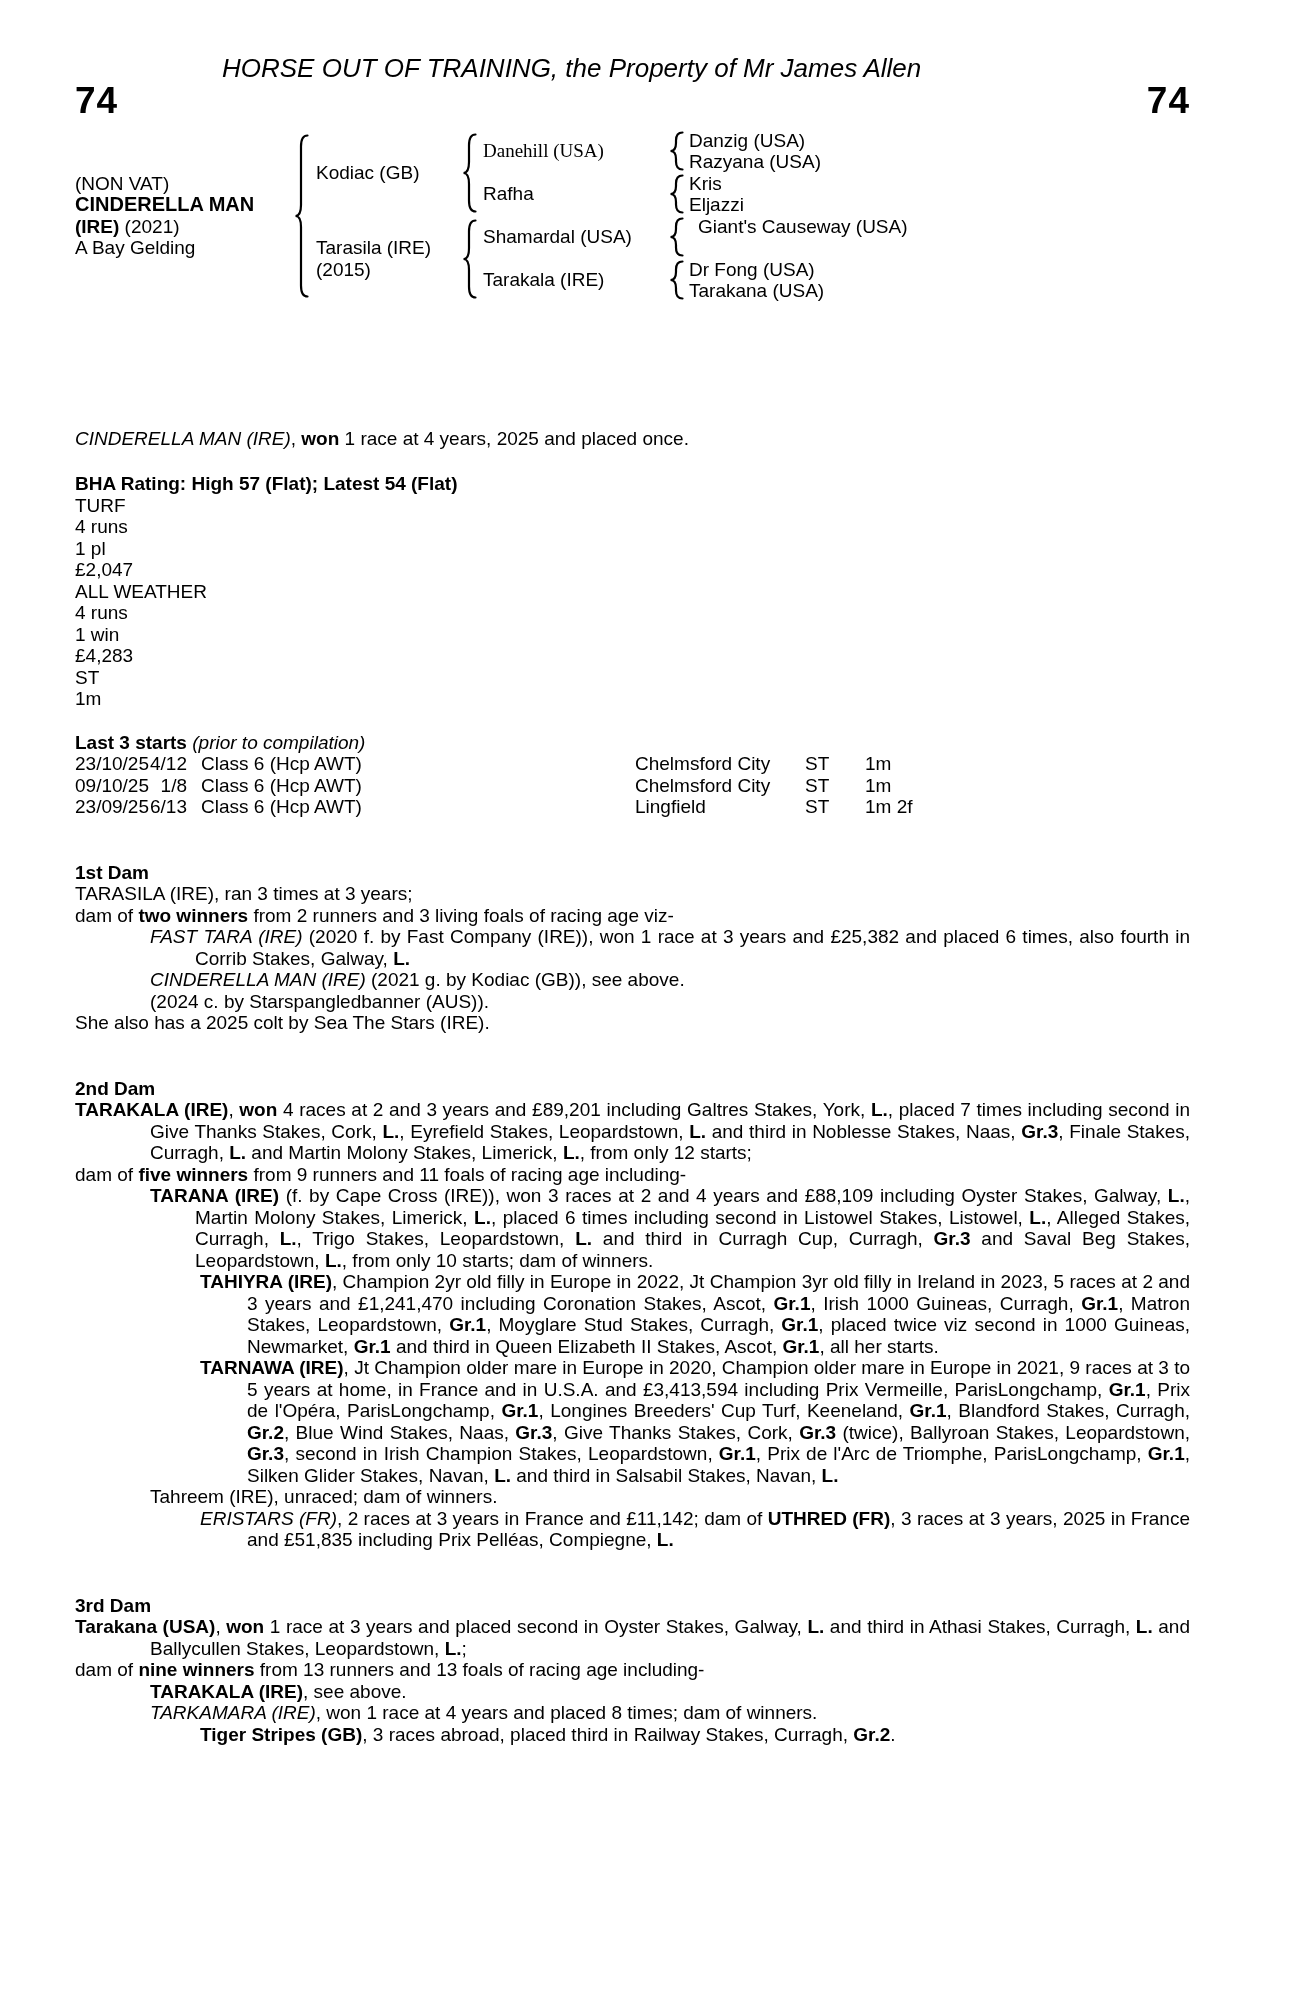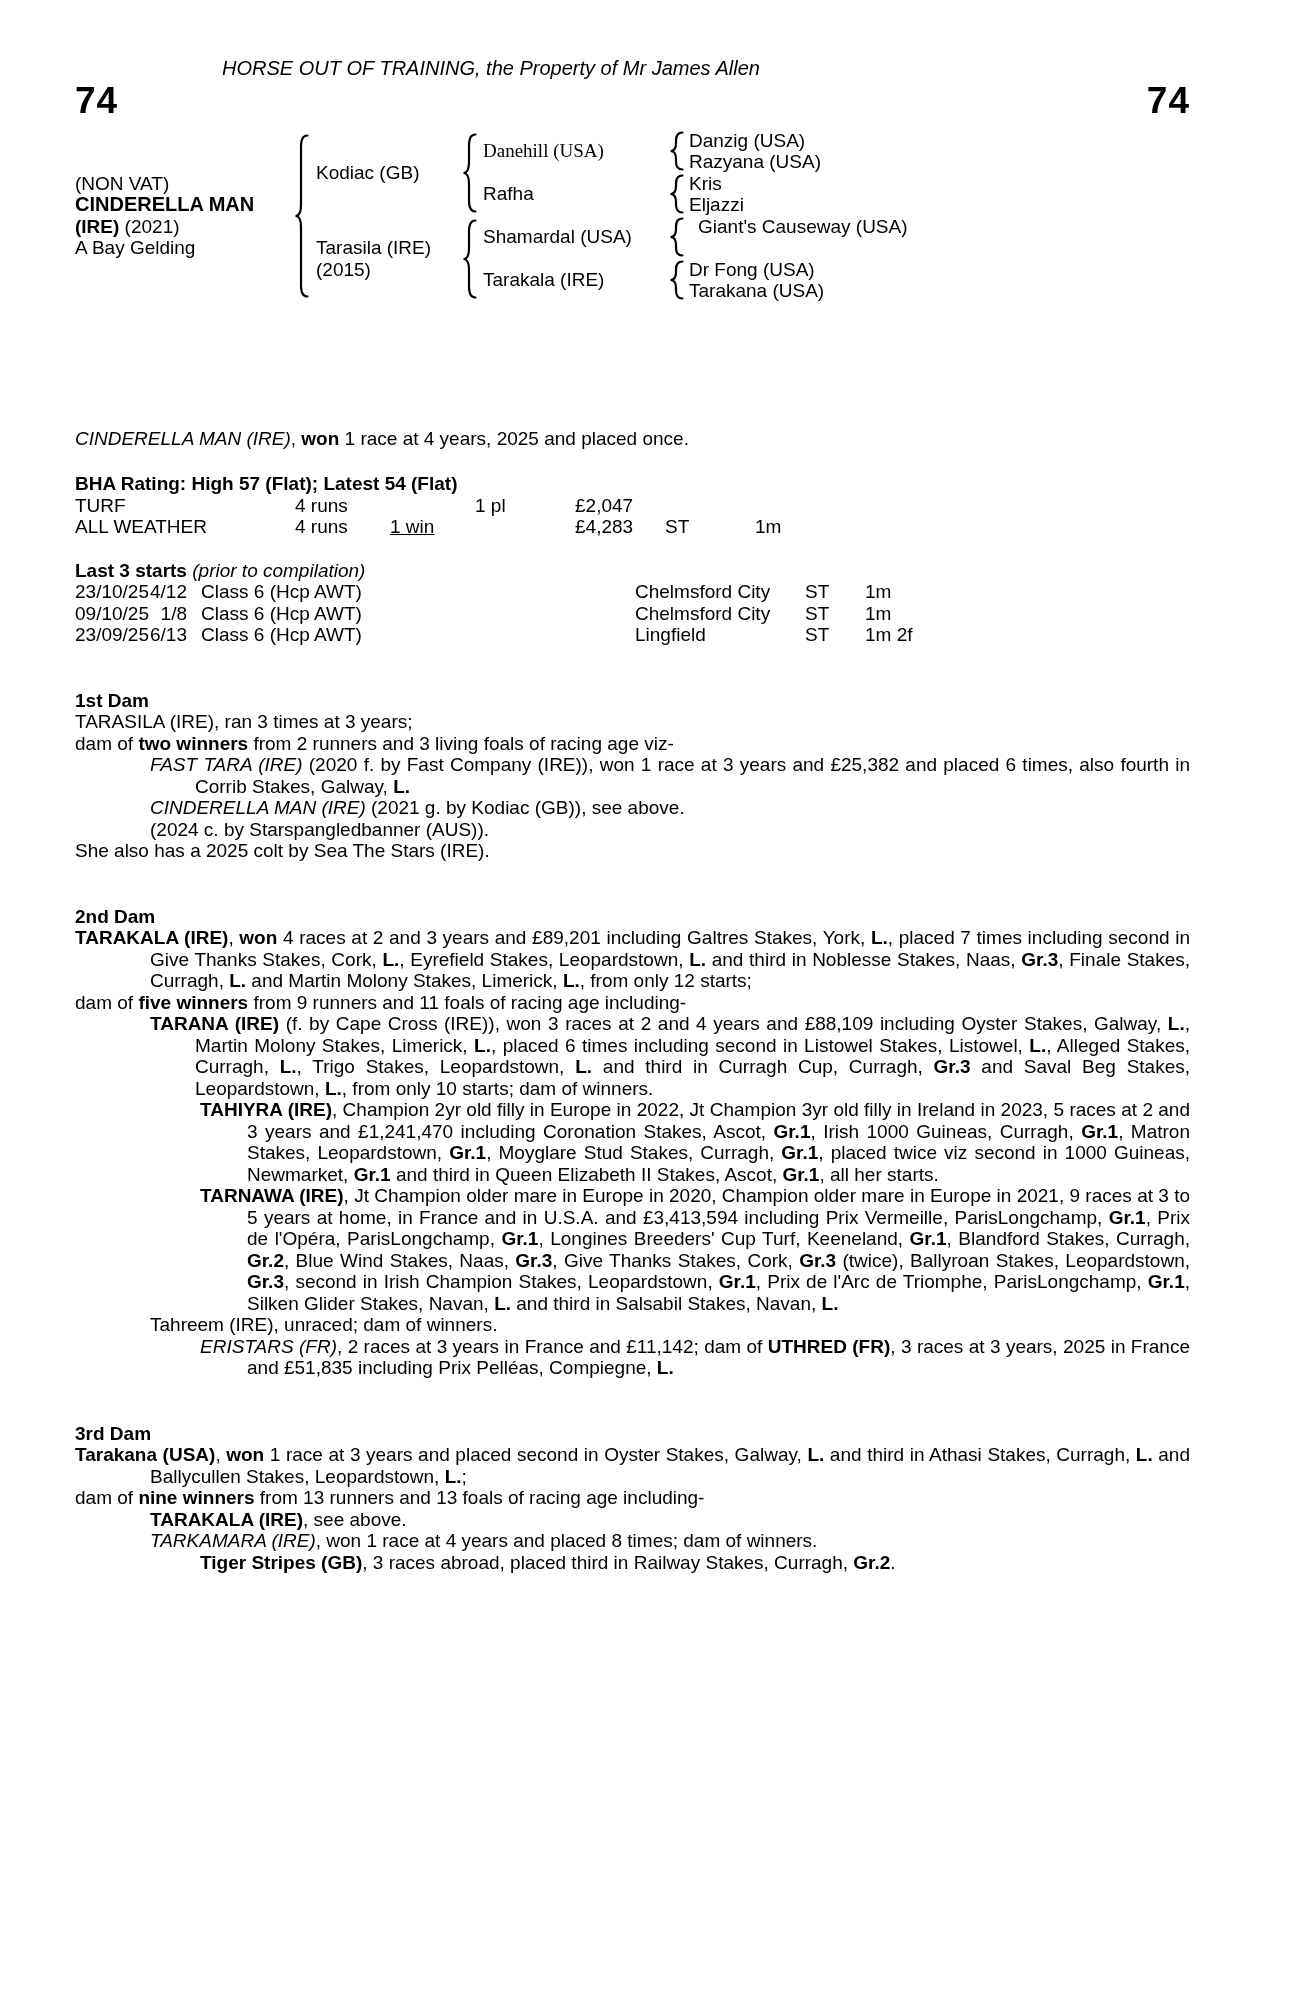--- a/index.html
+++ b/index.html
@@ -9,21 +9,21 @@
     background:#ffffff; color:#000;
     font-family:"Liberation Sans","DejaVu Sans",sans-serif;
     font-size:19px; line-height:21.5px;
     -webkit-font-smoothing:antialiased;
   }
   .page { position:relative; width:1315px; height:2000px; padding:58px 125px 0 75px; }
   .b { font-weight:bold; }
   .i { font-style:italic;margin-top:31px; }
 
   
-  .title { font-style:italic; font-size:20px; margin-left:147px; width:fit-content; white-space:nowrap; }
+  .title { font-style:italic; font-size:26px; margin-left:147px; width:fit-content; white-space:nowrap; }
   .lot-row { display:flex; justify-content:space-between; align-items:flex-start; margin-top:2px; height:40px; }
   .lot { font-weight:bold; font-size:37px; line-height:38px; letter-spacing:1px; }
 
   
   .pedigree {
     margin-top:8px;
     display:grid;
     grid-template-columns:213px 28px 140px 27px 184px 20px auto;
     grid-template-rows:repeat(8,21.5px);
   }
@@ -40,22 +40,22 @@
   .g2r1 { grid-row:1/3;font-family:Liberation Serif, serif; } .g2r2 { grid-row:3/5; } .g2r3 { grid-row:5/7; } .g2r4 { grid-row:7/9; }
   .br2 { grid-column:6; }
   .b2r1 { grid-row:1/3; } .b2r2 { grid-row:3/5; } .b2r3 { grid-row:5/7; } .b2r4 { grid-row:7/9; }
   .g3 { grid-column:7; padding-left:2px; }
   .g3r1{grid-row:1;} .g3r2{grid-row:2;} .g3r3{grid-row:3;} .g3r4{grid-row:4;}
   .g3r5{grid-row:5;margin-left:9px;} .g3r6{grid-row:6;} .g3r7{grid-row:7;} .g3r8{grid-row:8;}
 
   
   .summary { margin-top:126px; }
   .bha { margin-top:24px; font-weight:bold; }
-  .stats-row { display:flex; }
-  .st-surface { width:220px; } .st-runs { width:95px; } .st-wins { width:85px;text-decoration:underline; }
+  .stats-row { display:flex;flex-direction:column; }
+  .st-surface { width:220px; } .st-runs { width:95px; } .st-wins { width:85px; }
   .st-places { width:100px; } .st-earn { width:90px; } .st-going { width:90px; } .st-dist { flex:1; }
 
   .last3 { margin-top:22px; }
   .l3-row { display:flex; }
   .l3-date { width:70px; } .l3-pos { width:42px; text-align:right; }
   .l3-race { width:448px; padding-left:14px; } .l3-course { width:170px; }
   .l3-going { width:60px; } .l3-dist { flex:1; }
 
   
   .dam-section { margin-top:44px; }

